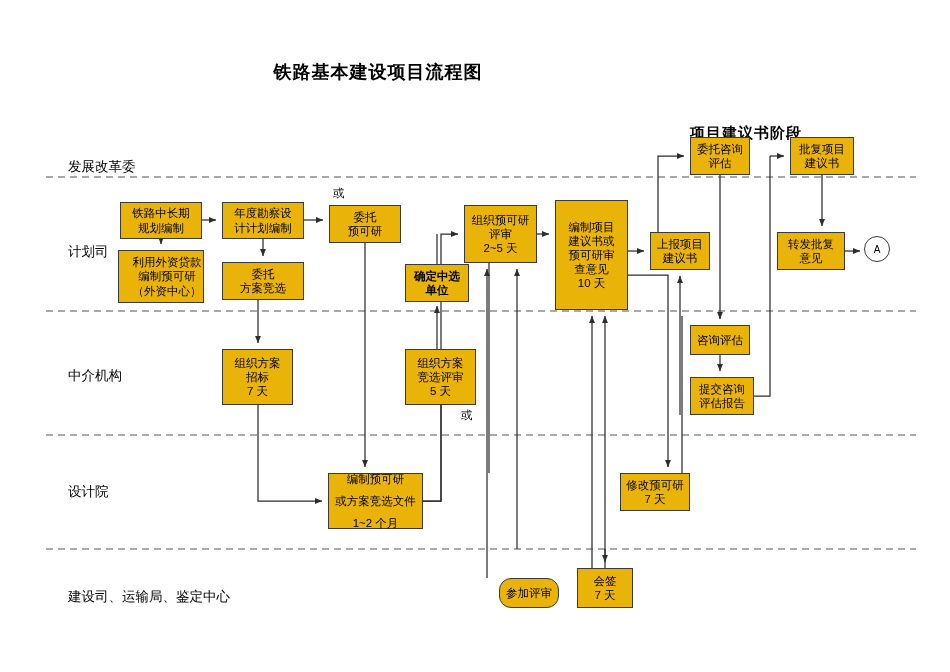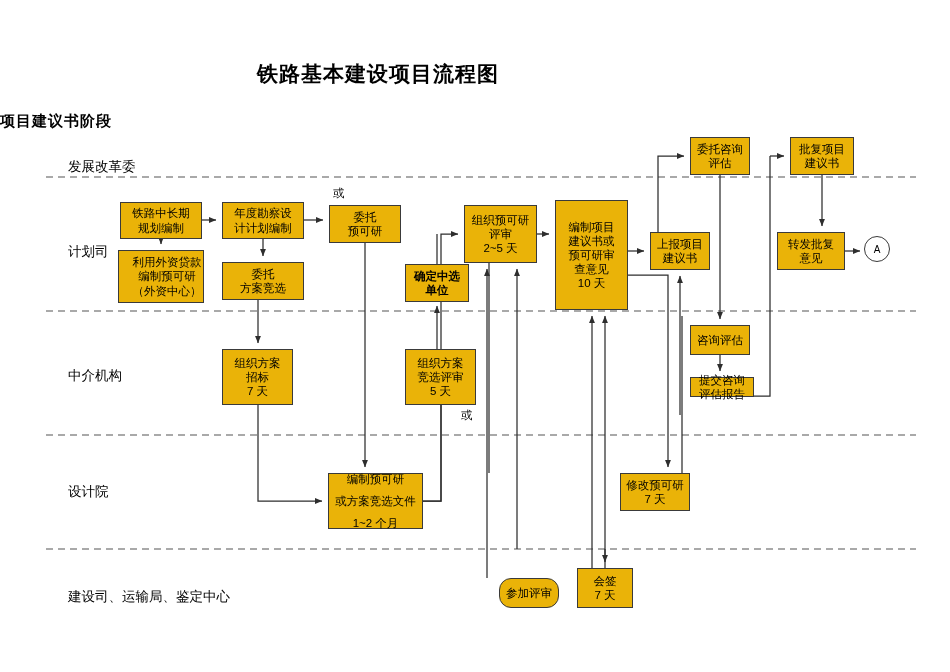--- a/index.html
+++ b/index.html
@@ -1,21 +1,21 @@
 <!DOCTYPE html>
 <html><head>
 <meta charset="utf-8">
 <style>
   html,body{margin:0;padding:0;background:#ffffff;}
   body{width:950px;height:672px;position:relative;overflow:hidden;
        font-family:"Liberation Sans","DejaVu Sans",sans-serif;color:#000;}
   #canvas{position:absolute;left:0;top:0;width:950px;height:672px;}
   .title{position:absolute;left:0;top:60px;width:756px;text-align:center;
-         font-size:21px;font-weight:bold;letter-spacing:1px;}
-  .subtitle{position:absolute;left:0;top:112px;width:802px;text-align:left;
+         font-size:18px;font-weight:bold;letter-spacing:1px;}
+  .subtitle{position:absolute;left:0;top:124px;width:802px;text-align:right;
             font-size:15px;font-weight:bold;letter-spacing:1px;}
   .lane-label{position:absolute;font-size:13.5px;white-space:nowrap;}
   .node{position:absolute;box-sizing:border-box;border:1.4px solid #3a3a3a;
         background:#eab308;display:flex;flex-direction:column;align-items:center;
         justify-content:center;font-size:11.5px;line-height:1.22;text-align:center;}
   .node span{display:block;white-space:nowrap;}
   .or-label{position:absolute;font-size:11.5px;}
   .conn-circle{position:absolute;box-sizing:border-box;border:1.3px solid #3a3a3a;
      border-radius:50%;display:flex;align-items:center;justify-content:center;
      font-size:10px;background:#fff;}
@@ -164,21 +164,21 @@
       <span>7 天</span>
     </div>
     <div class="node" style="left: 405px; top: 349px; width: 71px; height: 56px;">
       <span>组织方案</span>
       <span>竞选评审</span>
       <span>5 天</span>
     </div>
     <div class="node" style="left: 690px; top: 325px; width: 60px; height: 30px;">
       <span>咨询评估</span>
     </div>
-    <div class="node" style="left: 690px; top: 377px; width: 64px; height: 20px;">
+    <div class="node" style="left: 690px; top: 377px; width: 64px; height: 38px;">
       <span>提交咨询</span>
       <span>评估报告</span>
     </div>
     <div class="node" style="left: 328px; top: 473px; width: 95px; height: 56px; gap: 8px;">
       <span>编制预可研</span>
       <span>或方案竞选文件</span>
       <span>1~2 个月</span>
     </div>
     <div class="node" style="left: 620px; top: 473px; width: 70px; height: 38px;">
       <span>修改预可研</span>

